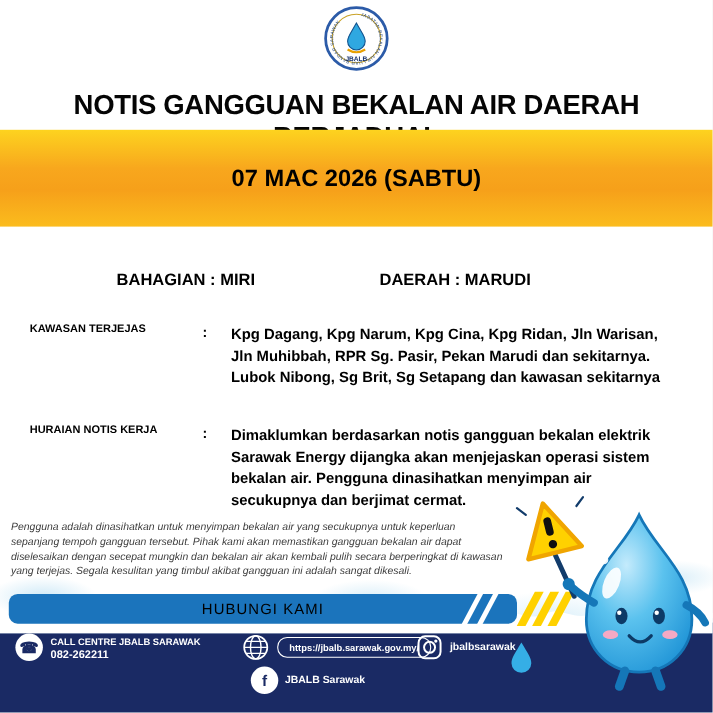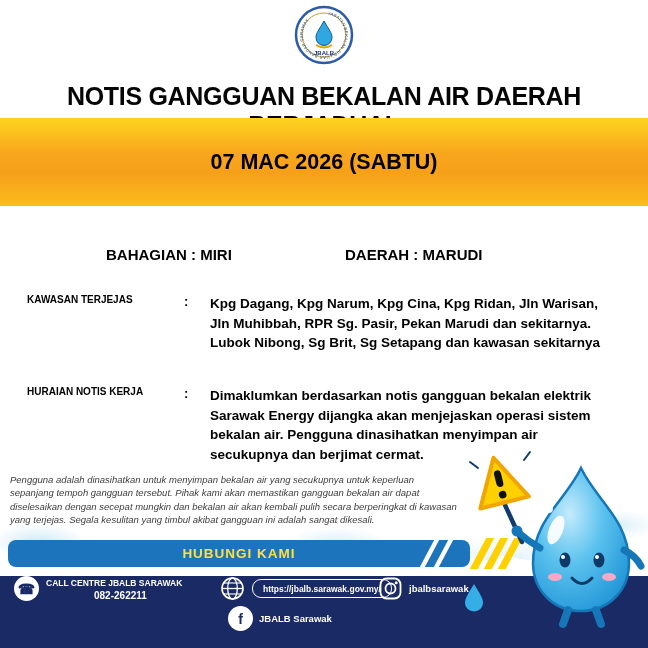--- a/index.html
+++ b/index.html
@@ -33,36 +33,36 @@
   .detail-text{position:absolute;left:210px;width:405px;font-size:13.5px;font-weight:bold;
                color:#000;line-height:19.5px;z-index:2;}
   .row1{top:294px;}
   .row2{top:386px;}
 
   .disclaimer{position:absolute;left:10px;top:473px;width:448px;font-size:9.5px;font-style:italic;
               color:#3d3d3d;line-height:1.4;z-index:2;}
 
   .contact-bar{position:absolute;left:8px;top:540px;width:462px;height:27px;background:#1b74bc;
                border-radius:8px;display:flex;align-items:center;justify-content:center;z-index:5;}
-  .contact-heading{color:#fde047;font-size:13.5px;font-weight:bold;letter-spacing:1px;}
+  .contact-heading{color:#000000;font-size:13.5px;font-weight:normal;letter-spacing:1px;}
   .bar-slash{position:absolute;top:-2px;width:5px;height:31px;background:#ffffff;transform:skewX(-28deg);}
   .bar-slash.s1{right:24px;}
   .bar-slash.s2{right:38px;}
   .stripes{position:absolute;left:478px;top:538px;display:flex;gap:6px;z-index:5;}
   .stripes span{width:8px;height:31px;background:#ffd100;transform:skewX(-28deg);display:block;}
 
   .footer{position:absolute;left:0;top:566px;width:100%;height:82px;background:#1a2a64;z-index:1;}
   .foam{position:absolute;left:0;top:546px;width:648px;height:30px;z-index:3;pointer-events:none;}
 
   .f-item{position:absolute;z-index:4;color:#fff;}
   .circle-icon{width:25px;height:25px;border-radius:50%;background:#fff;color:#1a2a64;
                display:flex;align-items:center;justify-content:center;font-size:14px;font-weight:bold;}
   .cc-icon{left:14px;top:576px;}
   .cc-label{left:46px;top:578px;font-size:8.5px;font-weight:bold;}
-  .cc-number{left:46px;top:590px;font-size:10px;font-weight:bold;margin-left:48px;}
+  .cc-number{left:46px;top:590px;font-size:10px;font-weight:bold;}
   .reference{left:14px;top:656px;font-size:11px;font-weight:bold;}
   .globe-wrap{left:220px;top:576px;width:25px;height:25px;}
   .website-pill{left:252px;top:579px;height:17px;padding:0 10px;border:1.2px solid #fff;border-radius:9px;
                 display:flex;align-items:center;font-size:8.5px;font-weight:bold;}
   .fb-icon{left:228px;top:606px;}
   .fb-label{left:259px;top:613px;font-size:9.5px;font-weight:bold;}
   .ig-wrap{left:378px;top:576px;width:25px;height:25px;}
   .ig-label{left:409px;top:583px;font-size:9.5px;font-weight:bold;}
 
   .mascot{position:absolute;left:456px;top:446px;width:192px;height:200px;z-index:6;}

